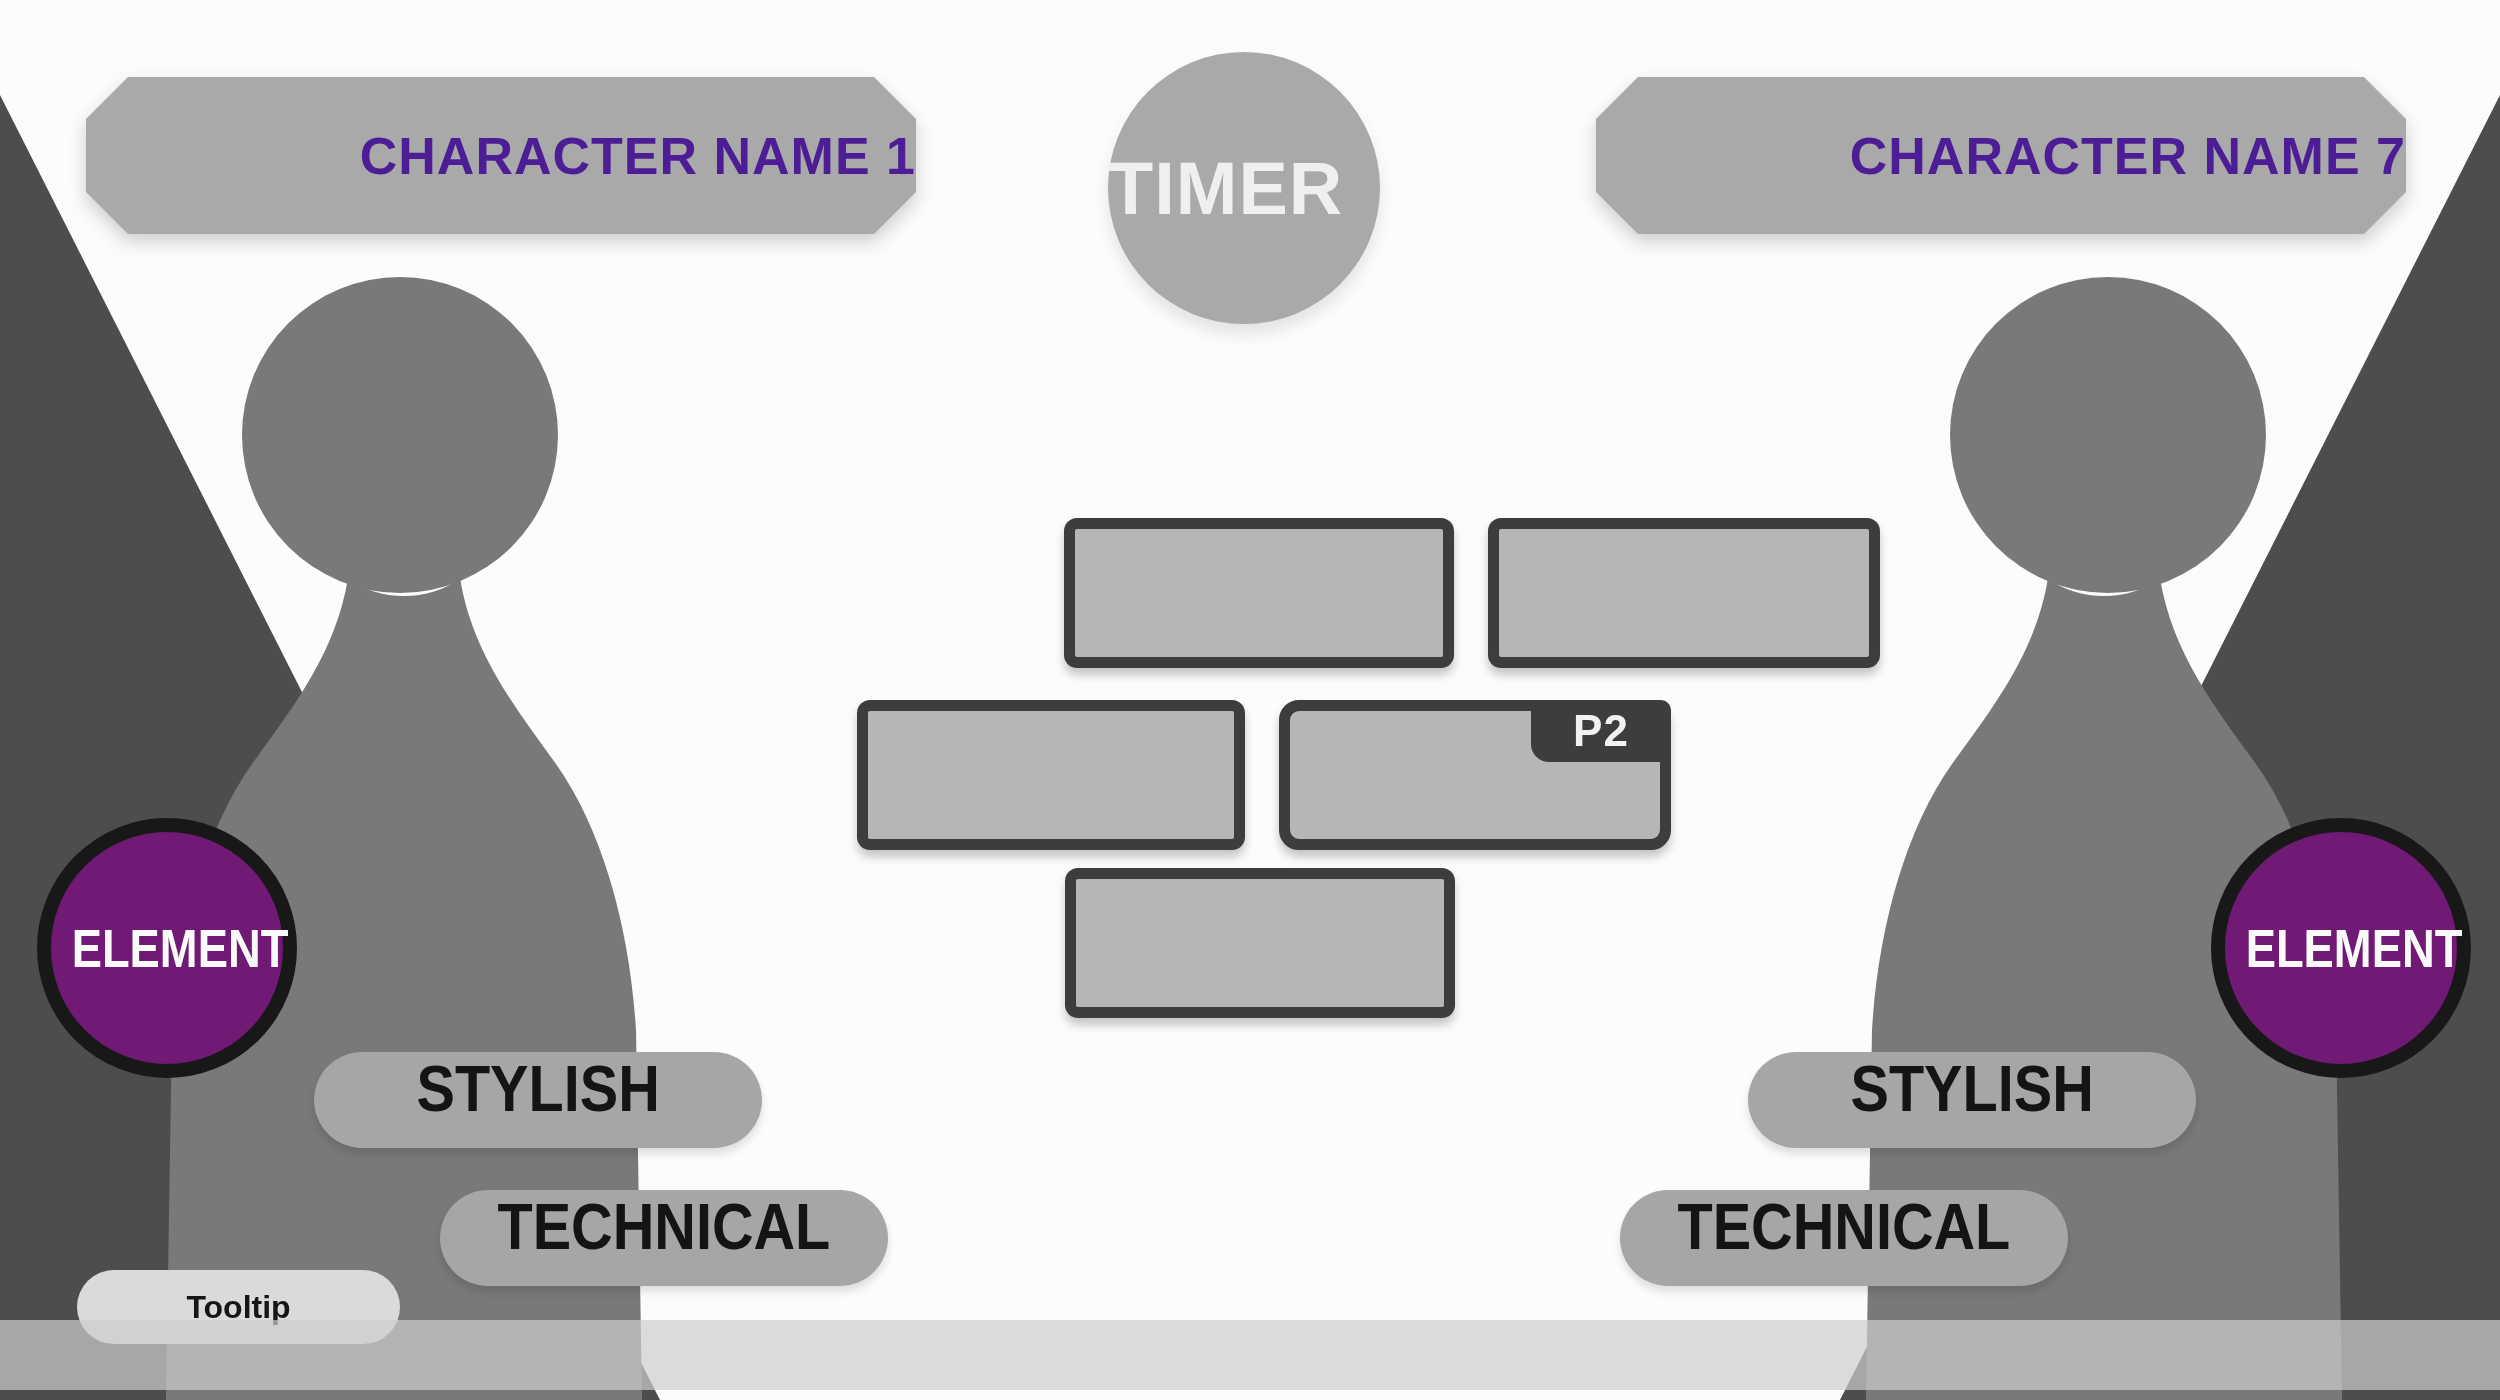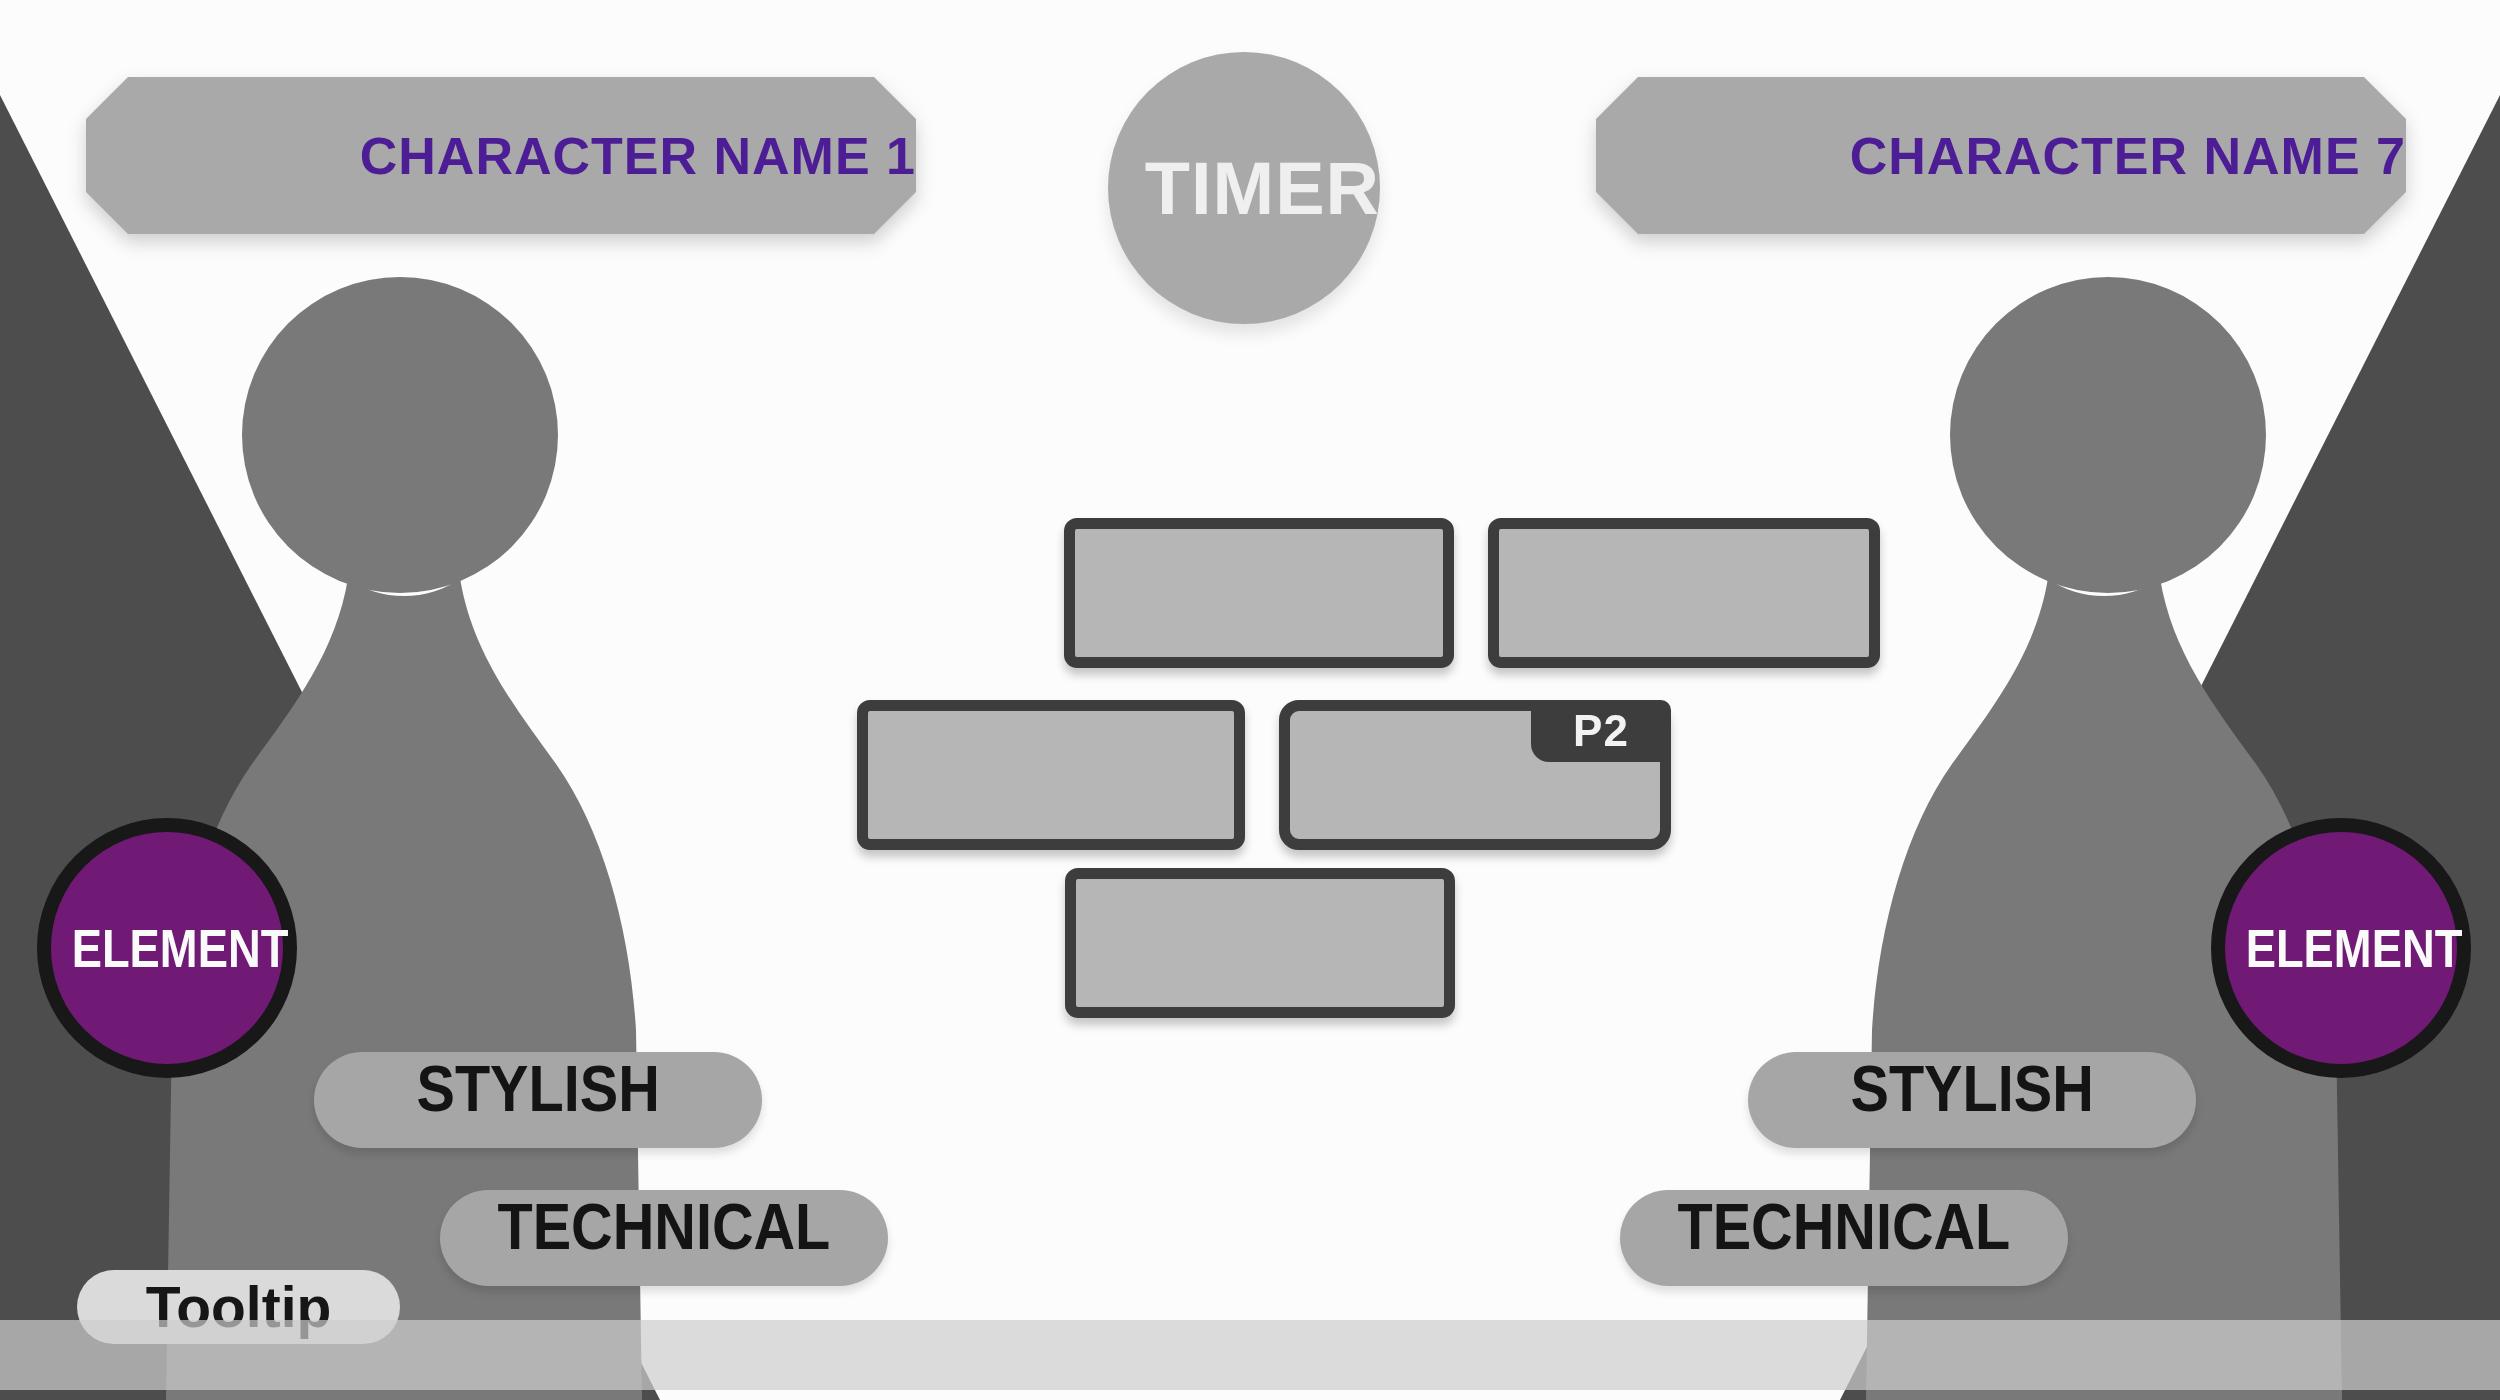--- a/index.html
+++ b/index.html
@@ -24,21 +24,21 @@
     display:flex;align-items:center;justify-content:flex-end;
     color:#4c1d95;font-size:52px;letter-spacing:1px;white-space:nowrap;
   }
   #banner1{left:86px;top:77px;width:830px;height:157px;}
   #banner2{left:1596px;top:77px;width:810px;height:157px;}
 
   
   .timer-circle{
     position:absolute;left:1108px;top:52px;width:272px;height:272px;z-index:3;
     background:#a9a9a9;border-radius:50%;
-    display:flex;align-items:center;justify-content:flex-end;
+    display:flex;align-items:center;justify-content:flex-start;
     color:#efefef;font-size:74px;letter-spacing:1px;
     box-shadow:0 10px 16px rgba(0,0,0,0.10);
   }
 
   
   .card{
     position:absolute;z-index:3;box-sizing:border-box;
     background:#b6b6b6;border:11px solid #3d3d3d;border-radius:13px;
     box-shadow:0 7px 10px rgba(0,0,0,0.22);
   }
@@ -80,21 +80,21 @@
   #stylish1{left:314px;top:1052px;width:448px;height:96px;}
   #technical1{left:440px;top:1190px;width:448px;height:96px;}
   #stylish2{left:1748px;top:1052px;width:448px;height:96px;}
   #technical2{left:1620px;top:1190px;width:448px;height:96px;}
 
   
   .tooltip-pill{
     position:absolute;z-index:5;left:77px;top:1270px;width:323px;height:74px;
     background:#dadada;border-radius:37px;
     display:flex;align-items:center;justify-content:center;
-    color:#161616;font-size:57px;
+    color:#161616;font-size:32px;
   }
 
   
   .bottom-bar{
     position:absolute;z-index:8;left:0;top:1320px;width:2500px;height:70px;
     background:rgba(205,205,205,0.70);
   }
 </style>
 </head>
 <body>

